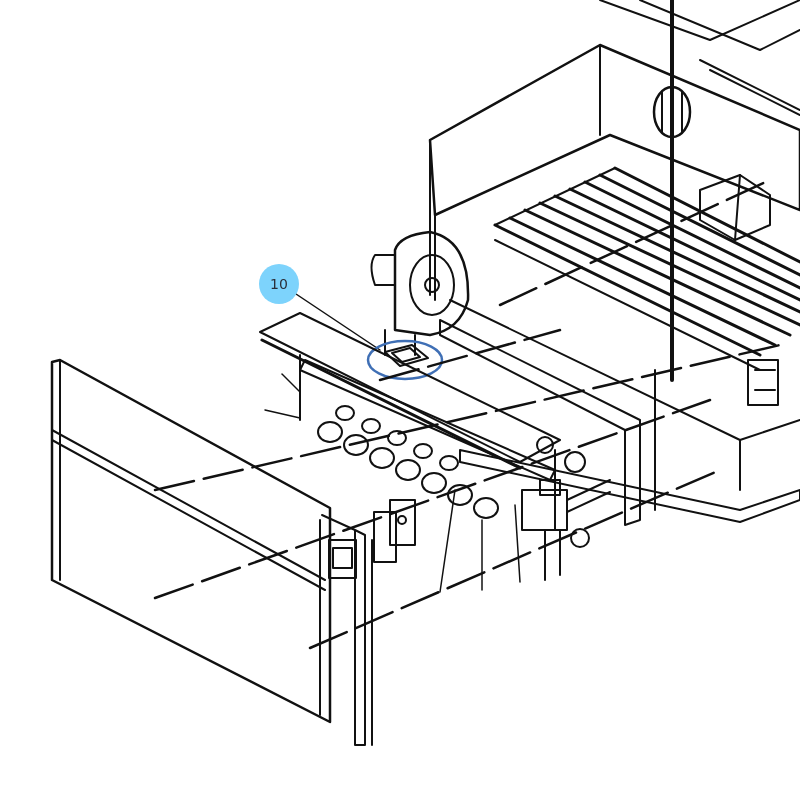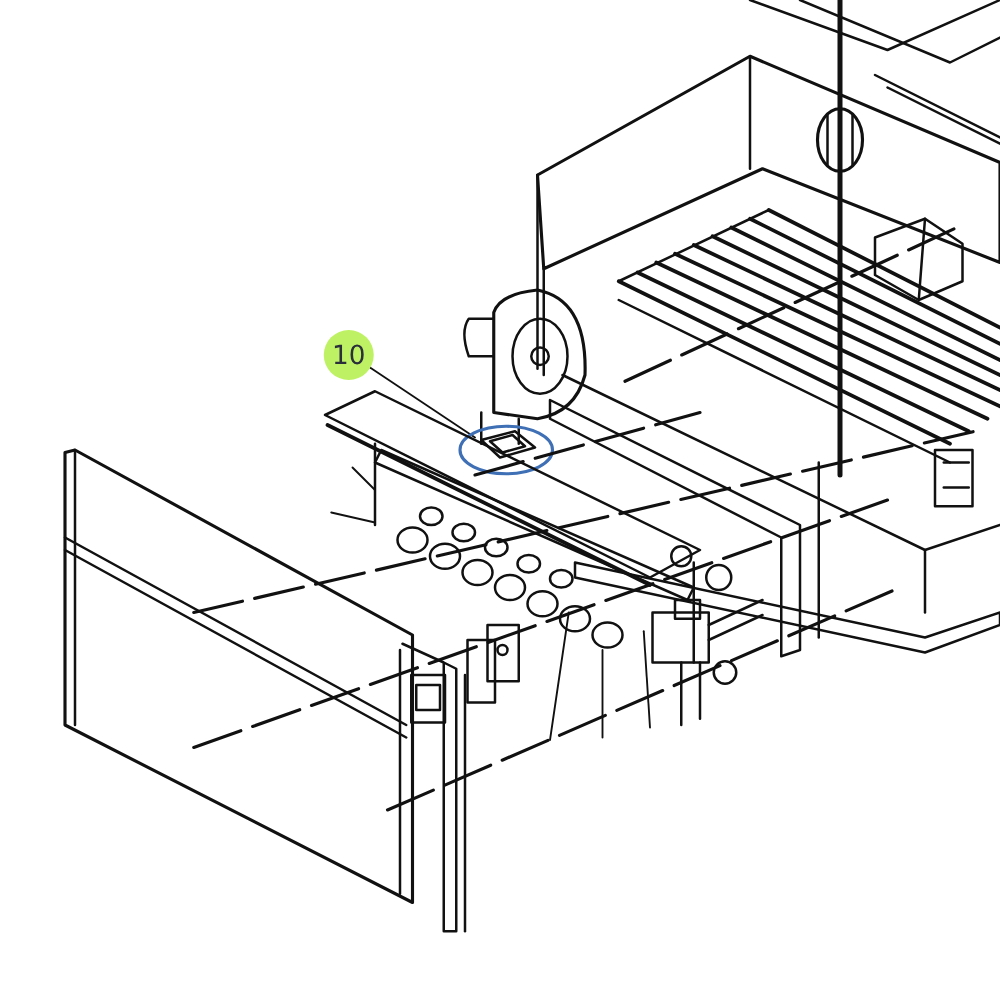--- a/index.html
+++ b/index.html
@@ -1,21 +1,21 @@
 <!DOCTYPE html>
 <html><head>
 <meta charset="utf-8">
 <style>
   html, body { margin: 0; padding: 0; background: #ffffff; }
   body { width: 800px; height: 800px; overflow: hidden; position: relative; font-family: "DejaVu Sans", sans-serif; }
   #diagram { position: absolute; left: 0; top: 0; width: 800px; height: 800px; }
   .callout-badge {
     position: absolute; left: 259px; top: 264px; width: 40px; height: 40px;
-    border-radius: 50%; background: #bef264; color: #2a2f3a;
-    font-size: 21px; line-height: 40px; text-align: center; font-family: "DejaVu Sans", sans-serif;
+    border-radius: 50%; background: #7dd3fc; color: #2a2f3a;
+    font-size: 14px; line-height: 40px; text-align: center; font-family: "DejaVu Sans", sans-serif;
   }
 </style>
 </head>
 <body>
 
 <svg id="diagram" viewBox="0 0 800 800" xmlns="http://www.w3.org/2000/svg" fill="none" stroke="#111" stroke-width="2" stroke-linejoin="round" stroke-linecap="round">
 
   <g>
     <polygon points="430,140 600,45 800,130 800,210 610,135 435,215" stroke-width="2.5"></polygon>
     <line x1="430" y1="140" x2="430" y2="295"></line>

